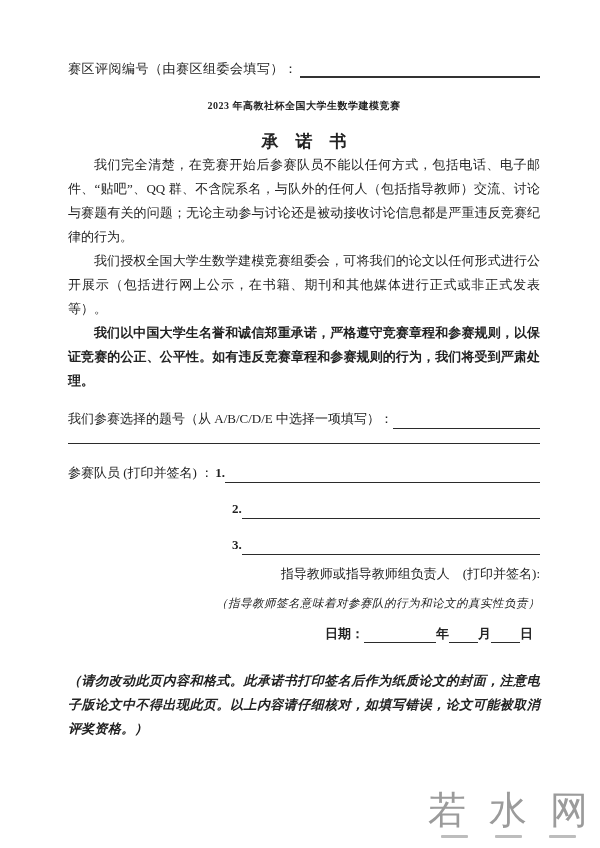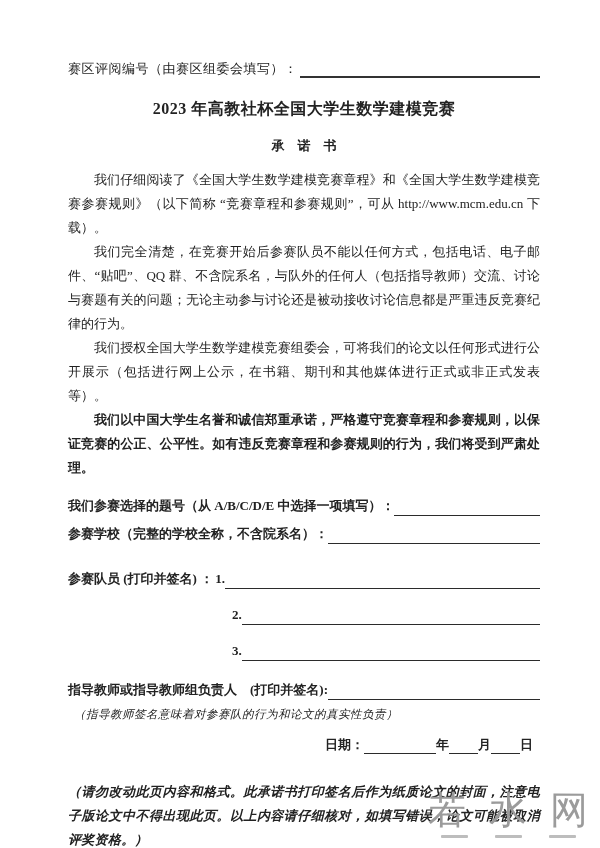--- a/index.html
+++ b/index.html
@@ -30,28 +30,28 @@
     flex: 1;
     border-bottom: 1.6px solid #2b2b2b;
     height: 13px;
     align-self: flex-end;
   }
   .header-fill { border-bottom: 2.2px solid #333; margin-left: 2px; }
 
   .title {
     margin: 21px 0 15px 0;
     text-align: center;
-    font-size: 16px;
+    font-size: 10px;
     font-weight: bold;
     letter-spacing: 0.5px;
   }
   .subtitle {
     margin: 17px 0 0 0;
     text-align: center;
-    font-size: 13px;
+    font-size: 17px;
     font-weight: bold;
   }
   .para {
     margin: 0;
     font-size: 13px;
     line-height: 24px;
     text-align: justify;
     text-indent: 2em;
   }
   .para-first { margin-top: 13px; }
@@ -59,31 +59,32 @@
 
   .form { margin-top: 12px; }
   .row {
     display: flex;
     align-items: flex-end;
     font-size: 13px;
     line-height: 28px;
     white-space: nowrap;
   }
   .row .fill { margin-bottom: 4px; height: 10px; }
-  .form-label { font-weight: 700; text-align: right; }
+  .form-label { font-weight: 400; text-align: right; }
   .member-num { font-weight: 600; padding-left: 2px; }
-  .row-members { margin-top: 17px; }
+  .row-members { margin-top: 11px; }
   .row-member-n { margin-top: 8px; }
   .row-member-n .member-num { margin-left: 162px; }
-  .row-advisor { margin-top: 11px; }
+  .row-advisor { margin-top: 1px; flex-direction: column; }
   .advisor-note {
     margin: 3px 0 0 6px;
     font-size: 11.5px;
     font-style: italic;
     letter-spacing: 0.5px;
+    text-align: right;
   }
   .date-row {
     display: flex;
     align-items: flex-end;
     justify-content: flex-end;
     margin-top: 10px;
     margin-right: -52px; 
     padding-right: 59px;
     font-size: 13px;
     line-height: 26px;
@@ -139,32 +140,30 @@
   <div class="content">
 
     <div class="header-row">
       <span class="header-label">赛区评阅编号（由赛区组委会填写）：</span>
       <span class="fill header-fill"></span>
     </div>
 
     <div class="title">2023 年高教社杯全国大学生数学建模竞赛</div>
     <div class="subtitle">承　诺　书</div>
 
-    <p class="para para-first">我们仔细阅读了《全国大学生数学建模竞赛章程》和《全国大学生数学建模竞赛参赛规则》（以下简称 “竞赛章程和参赛规则”，可从 http://www.mcm.edu.cn 下载）。</p>
     <p class="para">我们完全清楚，在竞赛开始后参赛队员不能以任何方式，包括电话、电子邮件、“贴吧”、QQ 群、不含院系名，与队外的任何人（包括指导教师）交流、讨论与赛题有关的问题；无论主动参与讨论还是被动接收讨论信息都是严重违反竞赛纪律的行为。</p>
     <p class="para">我们授权全国大学生数学建模竞赛组委会，可将我们的论文以任何形式进行公开展示（包括进行网上公示，在书籍、期刊和其他媒体进行正式或非正式发表等）。</p>
     <p class="para bold">我们以中国大学生名誉和诚信郑重承诺，严格遵守竞赛章程和参赛规则，以保证竞赛的公正、公平性。如有违反竞赛章程和参赛规则的行为，我们将受到严肃处理。</p>
 
     <div class="form">
       <div class="row">
         <span class="form-label">我们参赛选择的题号（从 A/B/C/D/E 中选择一项填写）：</span>
         <span class="fill"></span>
       </div>
       <div class="row">
-        <span class="form-label">参赛学校（完整的学校全称，不含院系名）：</span>
         <span class="fill"></span>
       </div>
 
       <div class="row row-members">
         <span class="form-label">参赛队员 (打印并签名) ：</span>
         <span class="member-num">1.</span>
         <span class="fill"></span>
       </div>
       <div class="row row-member-n">
         <span class="member-num">2.</span>

